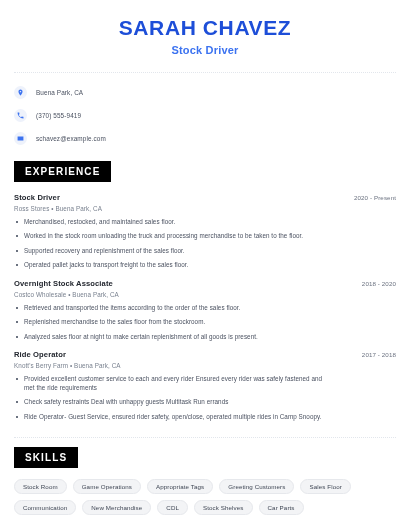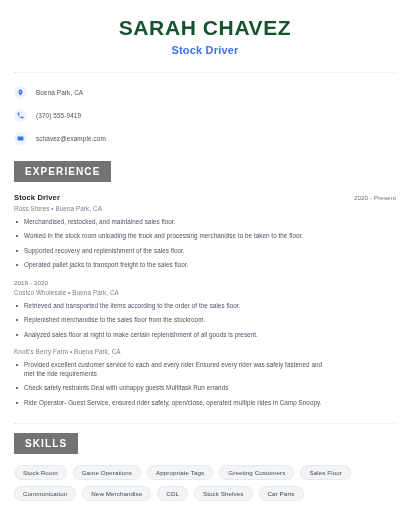--- a/index.html
+++ b/index.html
@@ -17,21 +17,21 @@
     padding: 0 14px;
     position: relative;
   }
 
   
   .hdr { padding-top: 16px; text-align: center; }
   .hdr-name {
     font-size: 21px;
     font-weight: bold;
     letter-spacing: 0.6px;
-    color: #14532d;
+    color: #1d4ed8;
     line-height: 1.12;
   }
   .hdr-role {
     font-size: 11px;
     font-weight: bold;
     color: #3b72f0;
     margin-top: 4px;
     letter-spacing: 0.2px;
   }
 
@@ -65,21 +65,21 @@
     font-size: 6.4px;
     color: #4b5costly;
     color: #4a5160;
     letter-spacing: 0.1px;
   }
 
   
   .sec { margin-top: 14px; }
   .badge {
     display: inline-block;
-    background: #737373;
+    background: #000000;
     color: #ffffff;
     font-size: 10px;
     font-weight: bold;
     letter-spacing: 1.1px;
     padding: 5px 11px 5px 11px;
   }
 
   
   .jobs { margin-top: 11px; }
   .job { margin-bottom: 9px; }
@@ -204,31 +204,36 @@
         <ul class="bullets">
           <li class="bullet">Merchandised, restocked, and maintained sales floor.</li>
           <li class="bullet">Worked in the stock room unloading the truck and processing merchandise to be taken to the floor.</li>
           <li class="bullet">Supported recovery and replenishment of the sales floor.</li>
           <li class="bullet">Operated pallet jacks to transport freight to the sales floor.</li>
         </ul>
       </div>
 
       <div class="job">
         <div class="job-head">
+          <span class="job-title">Overnight Stock Associate</span>
           <span class="job-date">2018 - 2020</span>
         </div>
         <div class="job-sub">Costco Wholesale  •  Buena Park, CA</div>
         <ul class="bullets">
           <li class="bullet">Retrieved and transported the items according to the order of the sales floor.</li>
           <li class="bullet">Replenished merchandise to the sales floor from the stockroom.</li>
           <li class="bullet">Analyzed sales floor at night to make certain replenishment of all goods is present.</li>
         </ul>
       </div>
 
       <div class="job">
+        <div class="job-head">
+          <span class="job-title">Ride Operator</span>
+          <span class="job-date">2017 - 2018</span>
+        </div>
         <div class="job-sub">Knott's Berry Farm  •  Buena Park, CA</div>
         <ul class="bullets">
           <li class="bullet">Provided excellent customer service to each and every rider Ensured every rider was safely fastened and met the ride requirements</li>
           <li class="bullet">Check safety restraints Deal with unhappy guests Multitask Run errands</li>
           <li class="bullet">Ride Operator- Guest Service, ensured rider safety, open/close, operated multiple rides in Camp Snoopy.</li>
         </ul>
       </div>
 
     </div>
   </div>

